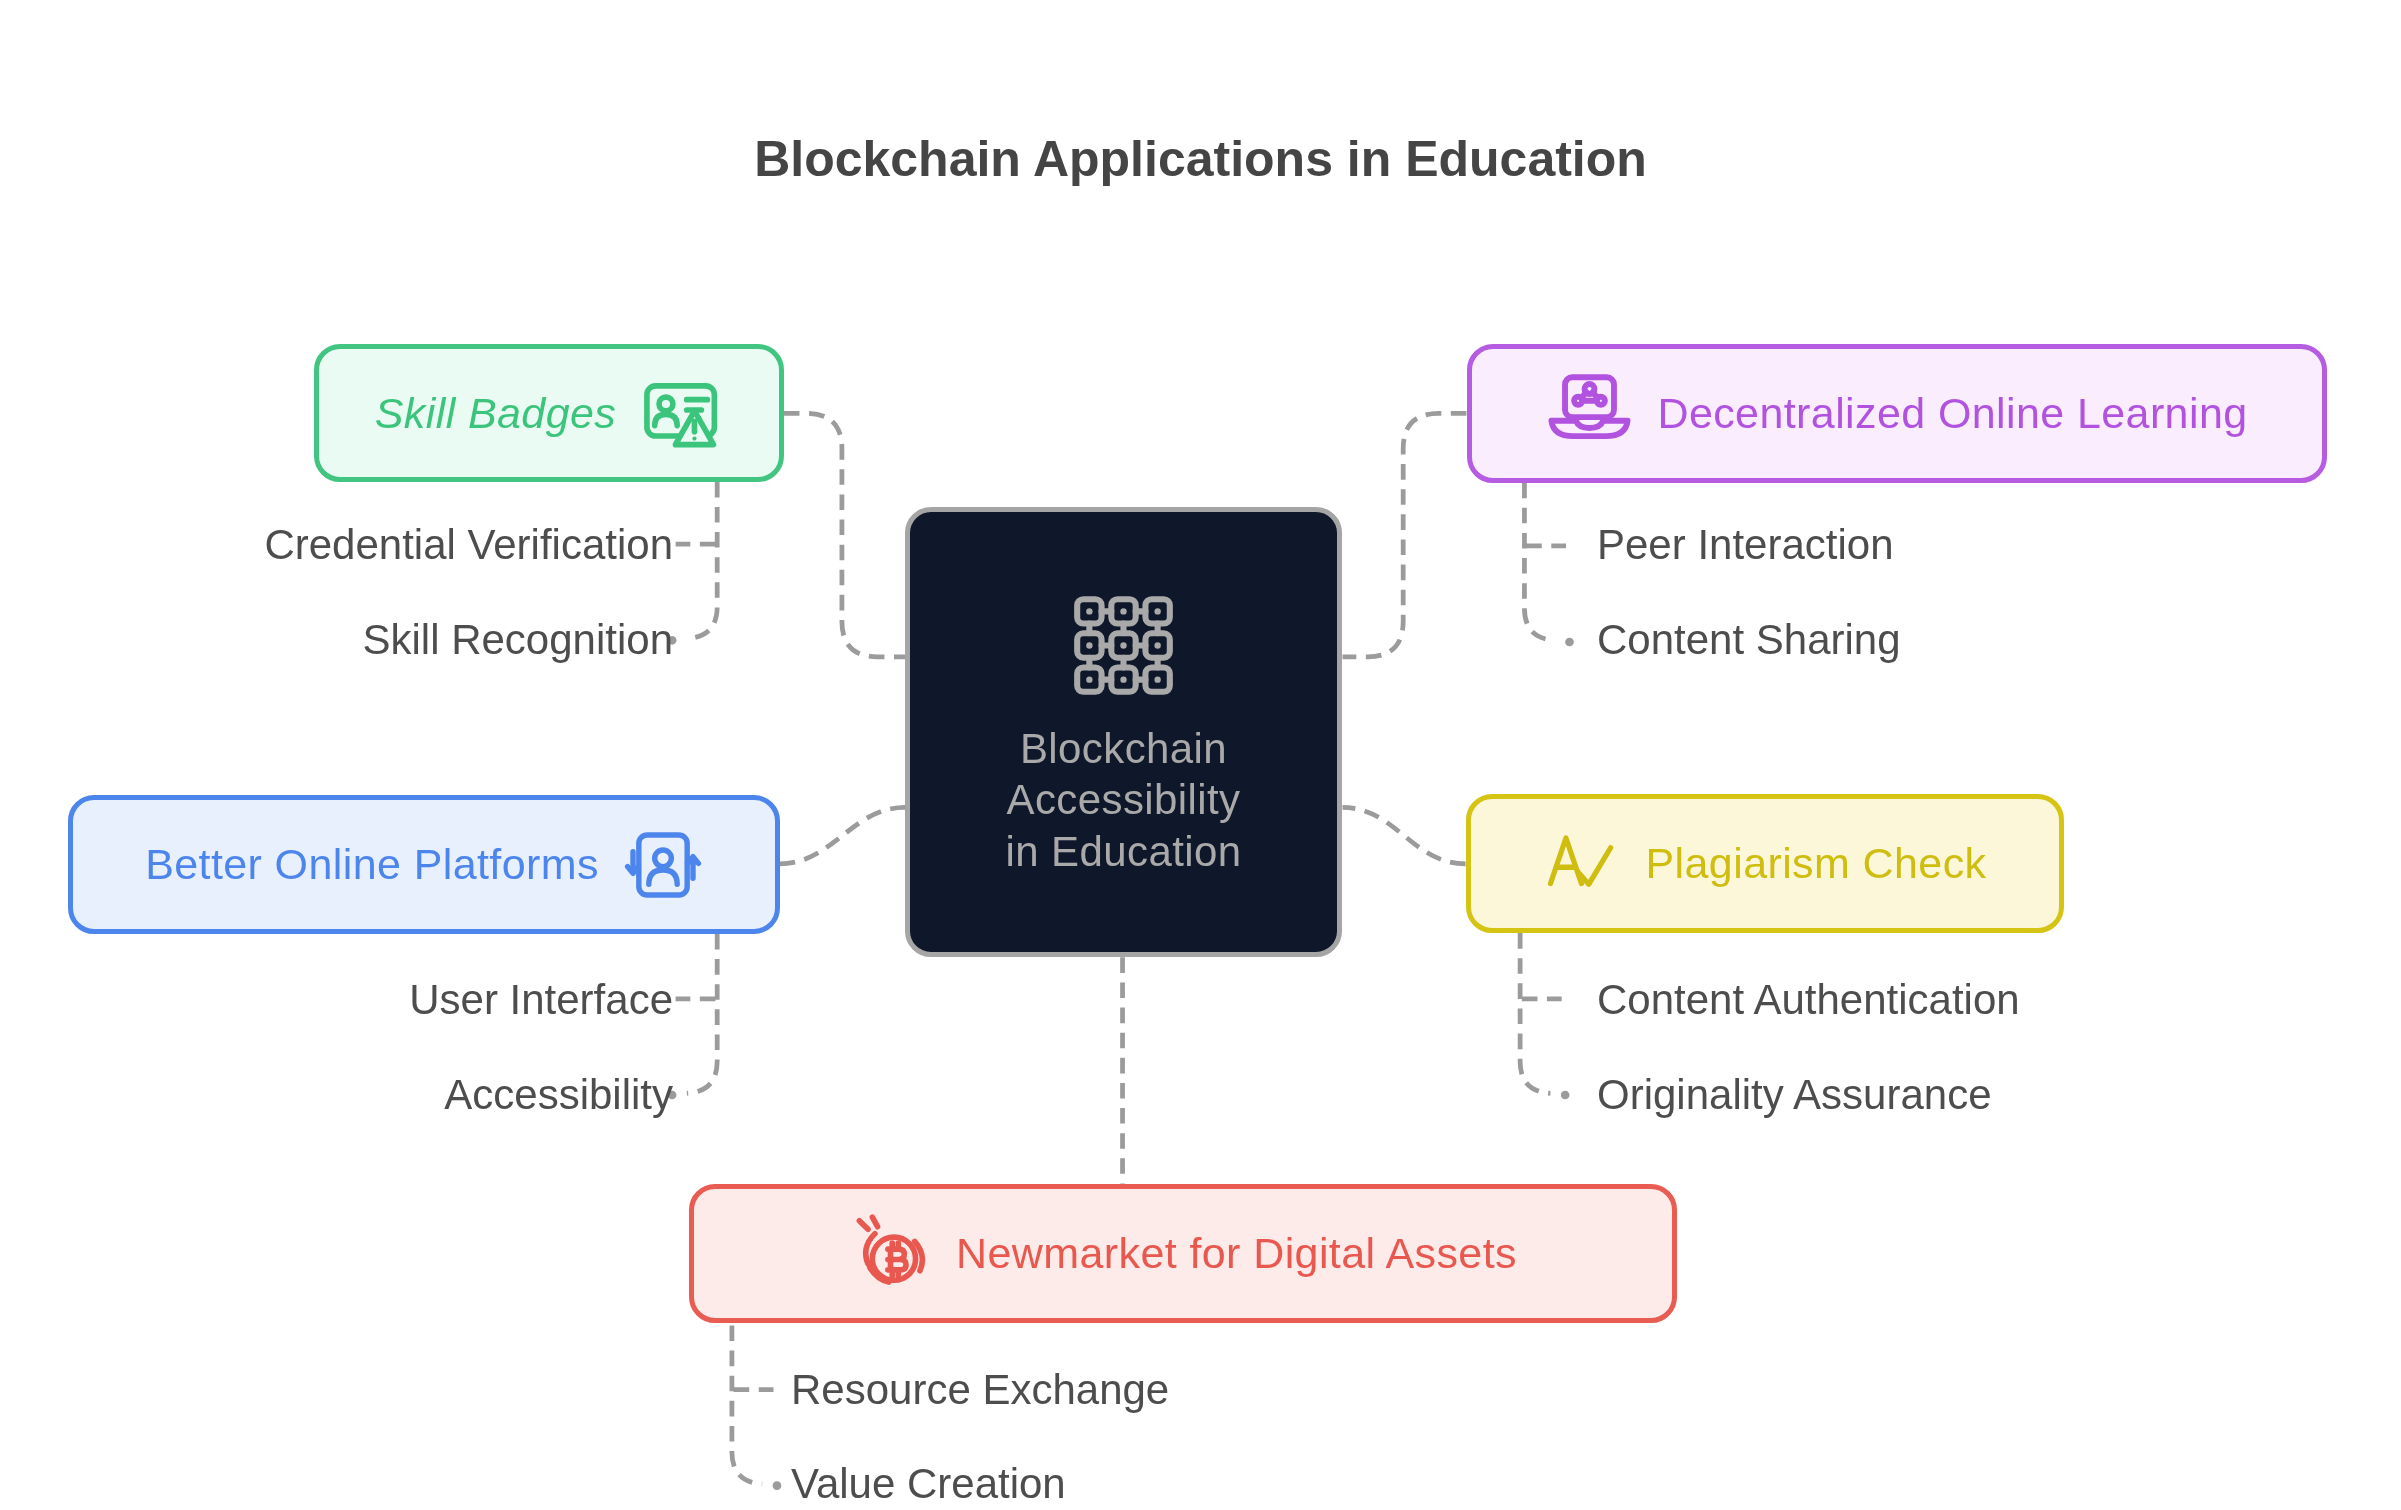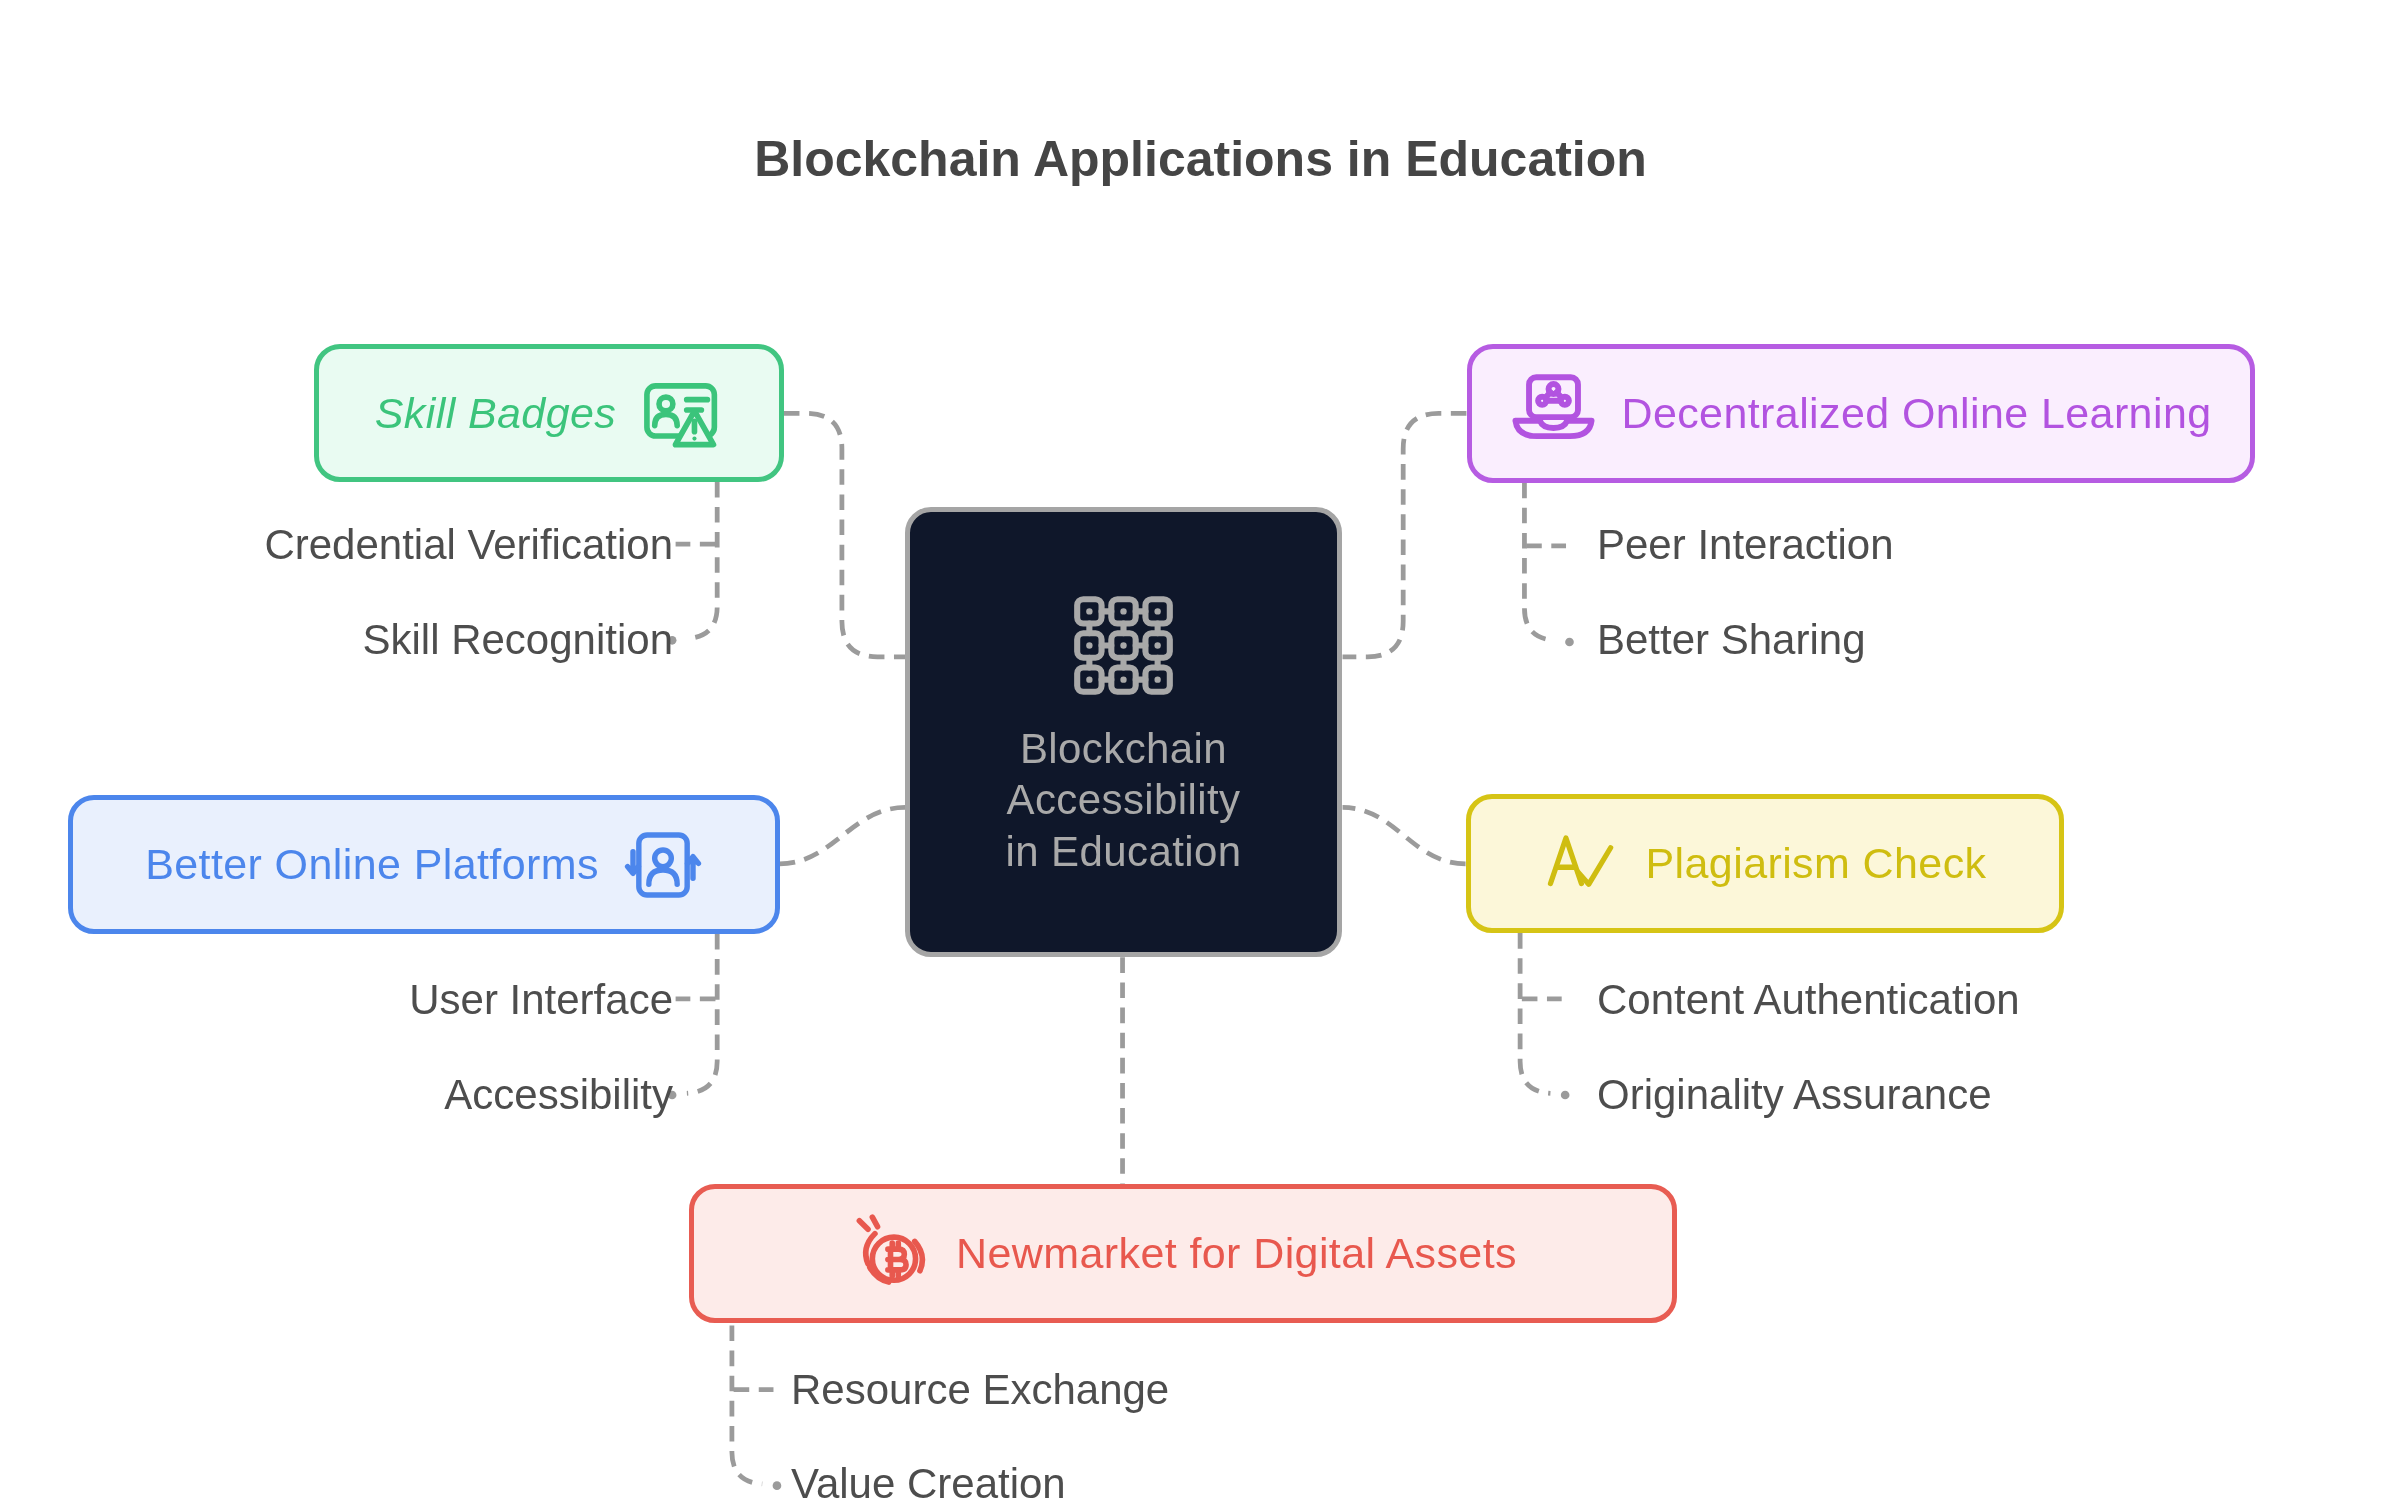--- a/index.html
+++ b/index.html
@@ -12,21 +12,21 @@
   .edges circle{fill:#9b9b9b;stroke:none;}
   .node{position:absolute;box-sizing:border-box;display:flex;align-items:center;justify-content:center;
         gap:24px;border:5.2px solid;border-radius:26px;font-size:43px;letter-spacing:0.4px;white-space:nowrap;}
   .c-green {border-color:#41c581;background:#e9fbf2;color:#3bc47b;font-style:italic;--nbg:#e9fbf2;}
   .c-purple{border-color:#b65ce2;background:#faeefe;color:#b253e0;--nbg:#faeefe;}
   .c-blue  {border-color:#4c86ec;background:#e9f0fd;color:#4c86ec;--nbg:#e9f0fd;}
   .c-yellow{border-color:#d6c415;background:#fcf7d9;color:#cfbd10;--nbg:#fcf7d9;}
   .c-red   {border-color:#e85c52;background:#fdebe9;color:#e8584e;--nbg:#fdebe9;}
   .c-gray  {border-color:#a5a5a5;background:#0f172a;color:#a9a9a9;--nbg:#f4f4f4;}
   .node-skill  {left:314px; top:344px; width:470px; height:138px;}
-  .node-dec    {left:1467px;top:344px; width:788px;height:139px;}
+  .node-dec    {left:1467px;top:344px; width:860px;height:139px;}
   .node-plat   {left:68px;  top:795px; width:712px; height:139px;}
   .node-plag   {left:1466px;top:794px; width:598px; height:139px;}
   .node-new    {left:689px; top:1184px;width:988px; height:139px;}
   .node-central{left:905px;top:507px; width:437px; height:450px;flex-direction:column;gap:19px;}
   .node-central .ctext{display:flex;flex-direction:column;align-items:center;
         font-size:42px;line-height:1.22;letter-spacing:0.4px;}
   .icon{display:flex;align-items:center;}
   .icon svg{display:block;fill:none;stroke:currentColor;stroke-width:6.5;
             stroke-linecap:round;stroke-linejoin:round;}
   .icon.thin svg{stroke-width:5;}
@@ -165,21 +165,21 @@
         <path d="M24 64 Q32 78 46 81"></path>
         <path d="M12 10 L22 20 M27 6 L33 17"></path>
       </svg>
     </span>
     <span>Newmarket for Digital Assets</span>
   </div>
 
   <div class="sub" style="right:1728px;top:520px">Credential Verification</div>
   <div class="sub" style="right:1728px;top:615px">Skill Recognition</div>
   <div class="sub" style="left:1597px;top:520px">Peer Interaction</div>
-  <div class="sub" style="left:1597px;top:615px">Better Sharing</div>
+  <div class="sub" style="left:1597px;top:615px">Content Sharing</div>
   <div class="sub" style="right:1728px;top:975px">User Interface</div>
   <div class="sub" style="right:1728px;top:1070px">Accessibility</div>
   <div class="sub" style="left:1597px;top:975px">Content Authentication</div>
   <div class="sub" style="left:1597px;top:1070px">Originality Assurance</div>
   <div class="sub" style="left:791px;top:1365px">Resource Exchange</div>
   <div class="sub" style="left:791px;top:1459px">Value Creation</div>
 
 </div>
 
 

